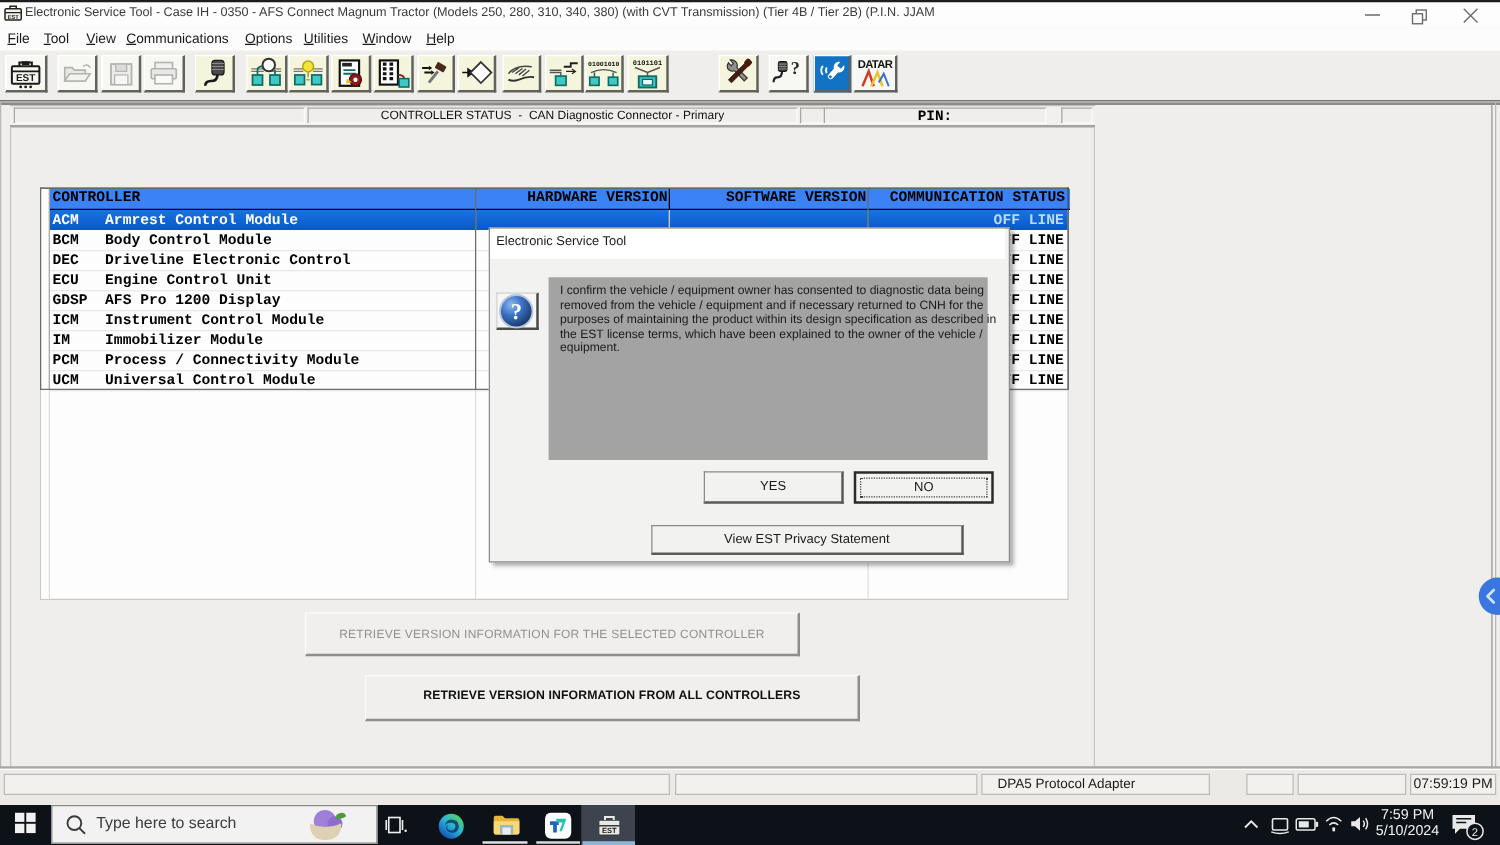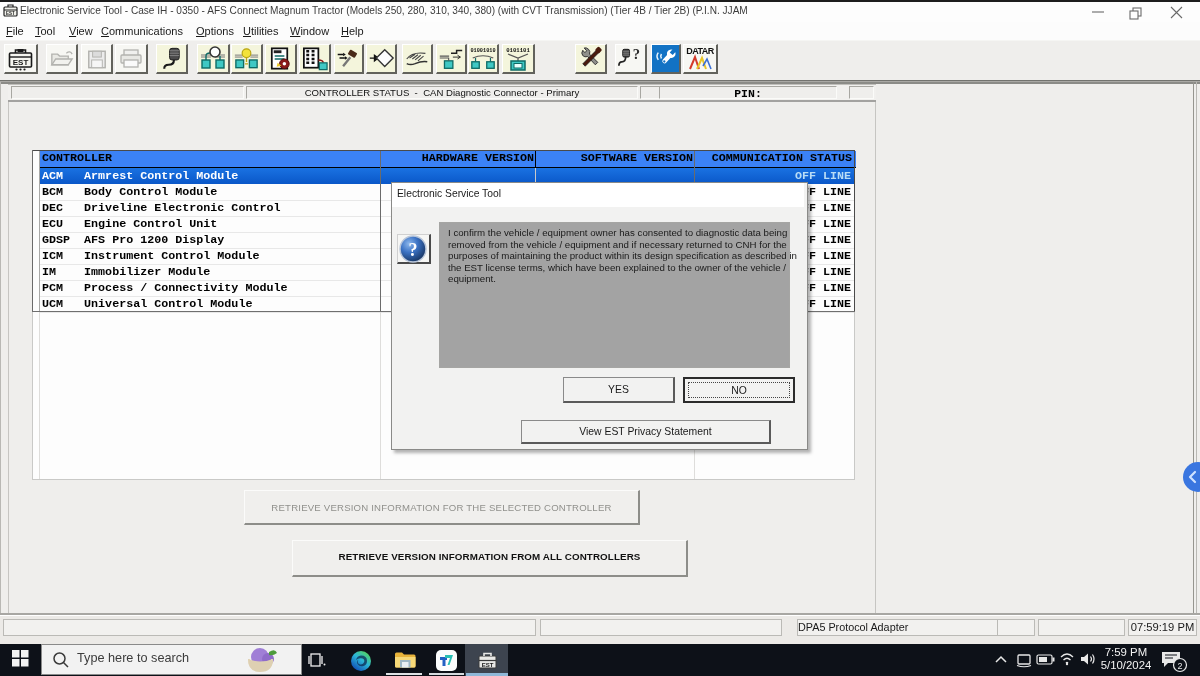--- a/index.html
+++ b/index.html
@@ -332,21 +332,21 @@
         <span style="position:absolute;left:3px;top:3px;right:3px;bottom:3px;border:1px dotted #444;line-height:16px;">NO</span>
       </div>
  <div class="dlgbtn" style="left:129px;top:237px;width:250px;height:24px;line-height:22px;">View EST Privacy Statement</div>
 </div>
 
 <div class="abs" style="left:0;top:613px;width:1200px;height:2px;background:#a8a7a3;"></div>
 <div class="abs" style="left:0;top:615px;width:1200px;height:1px;background:#ffffff;"></div>
 <div class="abs" id="statusbar" style="left:0;top:616px;width:1200px;height:28px;background:#eceae7;">
  <div class="sbseg" style="left:3px;width:533px;"></div>
  <div class="sbseg" style="left:540px;width:242px;"></div>
- <div class="sbseg" style="left:785px;width:209px;padding-left:0;line-height:15px;font-size:10.8px;margin-left:12px;">DPA5 Protocol Adapter</div>
+ <div class="sbseg" style="left:785px;width:183px;padding-left:12px;line-height:15px;font-size:10.8px;">DPA5 Protocol Adapter</div>
  <div class="sbseg" style="left:997px;width:38px;"></div>
  <div class="sbseg" style="left:1038px;width:87px;"></div>
  <div class="sbseg" style="left:1128px;width:69px;text-align:center;line-height:15px;font-size:11.2px;">07:59:19 PM</div>
 </div>
 
 <div class="abs" id="taskbar" style="left:0;top:644px;width:1200px;height:32px;background:#0d1118;">
  <svg class="abs" style="left:12px;top:6px;" width="17" height="17">
   <rect x="0" y="0" width="7.5" height="7.5" fill="#f2f2f2"></rect>
         <rect x="9" y="0" width="7.5" height="7.5" fill="#f2f2f2"></rect>
   <rect x="0" y="9" width="7.5" height="7.5" fill="#f2f2f2"></rect>

